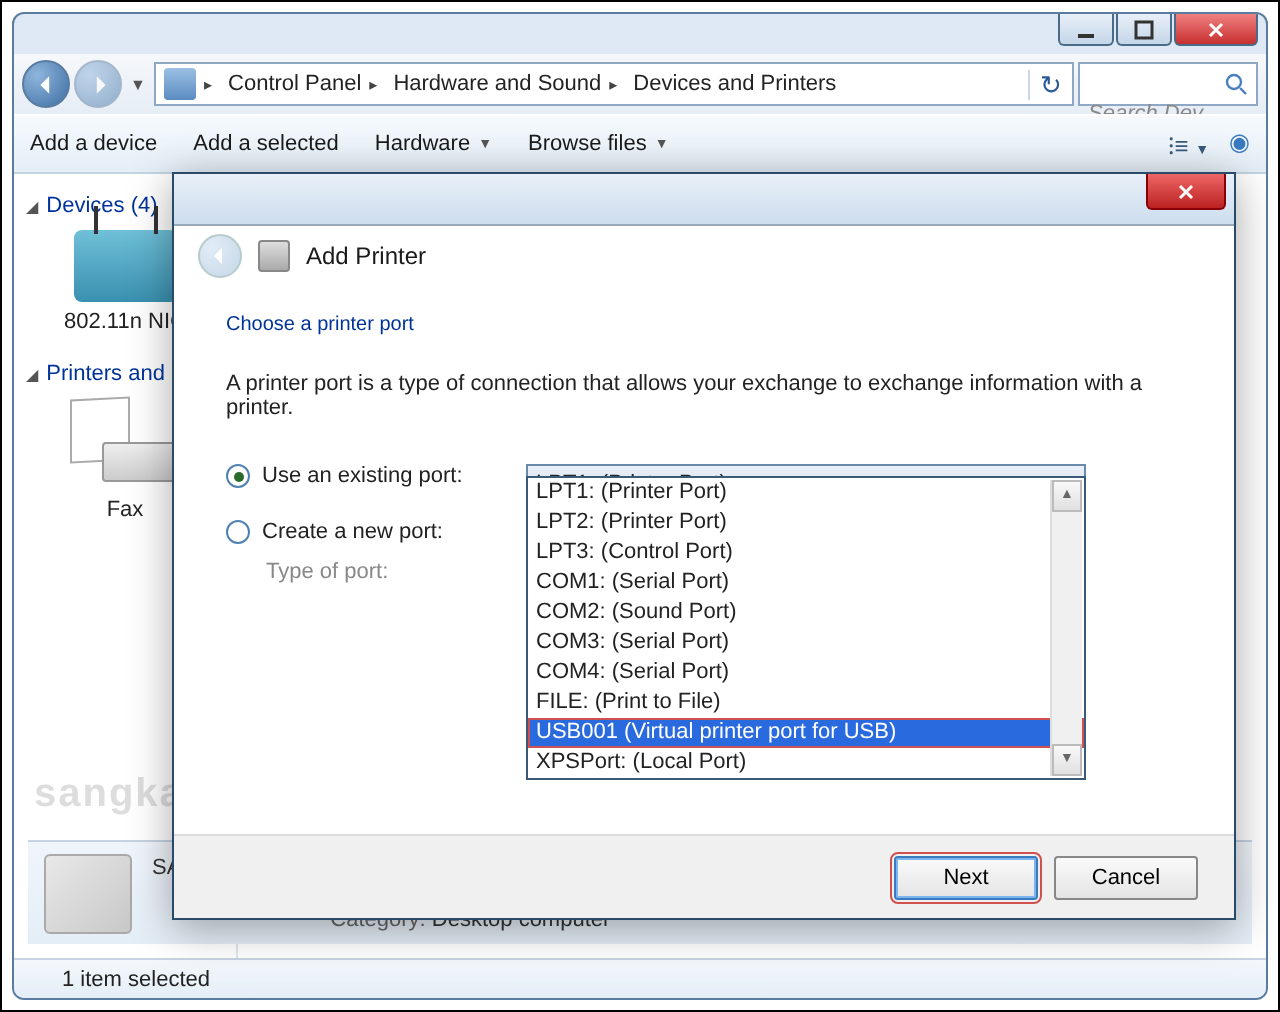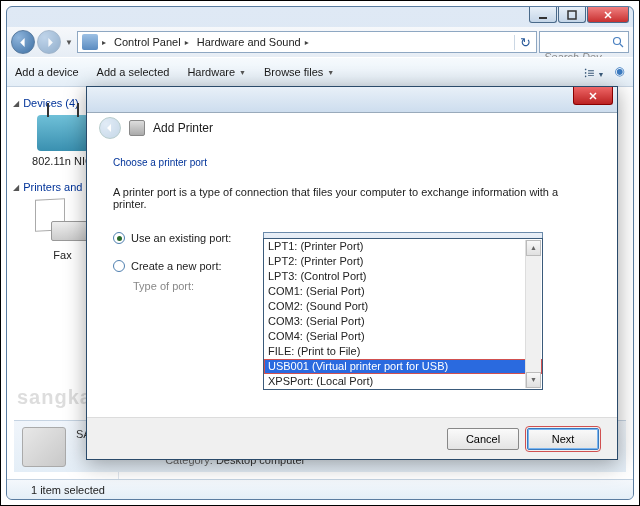--- a/index.html
+++ b/index.html
@@ -124,20 +124,23 @@
           <span class="chev">▸</span>
         </div>
       <div class="seg">
           <span>Control Panel</span>
           <span class="chev">▸</span>
         </div>
       <div class="seg">
           <span>Hardware and Sound</span>
           <span class="chev">▸</span>
         </div>
+      <div class="seg">
+          <span>Devices and Printers</span>
+        </div>
       <div class="refresh" style="margin-left:auto;border-left:1px solid #cbd7e4">↻</div>
     </div>
     <div class="search">
       <span>Search Dev...</span>
       <svg class="sicon" viewBox="0 0 12 12">
           <circle cx="5" cy="5" r="3.5" fill="none" stroke="#4a80c0" stroke-width="1.2"></circle>
           <line x1="8" y1="8" x2="11" y2="11" stroke="#4a80c0" stroke-width="1.2"></line>
         </svg>
     </div>
   </div>
@@ -222,21 +225,21 @@
     <div class="back">
         <svg width="10" height="10" viewBox="0 0 10 10">
           <path d="M6 1L2 5l4 4z" fill="#fff"></path>
         </svg>
       </div>
     <div class="picon"></div>
     <span>Add Printer</span>
   </div>
   <div class="content">
     <h2>Choose a printer port</h2>
-    <div class="desc">A printer port is a type of connection that files your computer to exchange information with a printer.</div>
+    <div class="desc">A printer port is a type of connection that allows your exchange to exchange information with a printer.</div>
 
     <div class="row">
       <div class="left">
         <div class="radio sel"></div>
         <span>Use an existing port:</span>
       </div>
       <div class="combo">
         <span>LPT1: (Printer Port)</span>
         <span class="cdrop">▼</span>
       </div>
@@ -265,16 +268,16 @@
           <div class="opt sel hi">USB001 (Virtual printer port for USB)</div>
           <div class="opt">XPSPort: (Local Port)</div>
         </div>
       <div class="scrollbar">
         <div class="sbtn">▲</div>
         <div class="sbtn" style="position:absolute;bottom:0;left:0;right:0">▼</div>
       </div>
     </div>
   </div>
   <div class="btnrow">
+    <button class="wbtn primary">Next</button>
     <button class="wbtn">Cancel</button>
-    <button class="wbtn primary">Next</button>
   </div>
 </div>
 
 </body></html>

